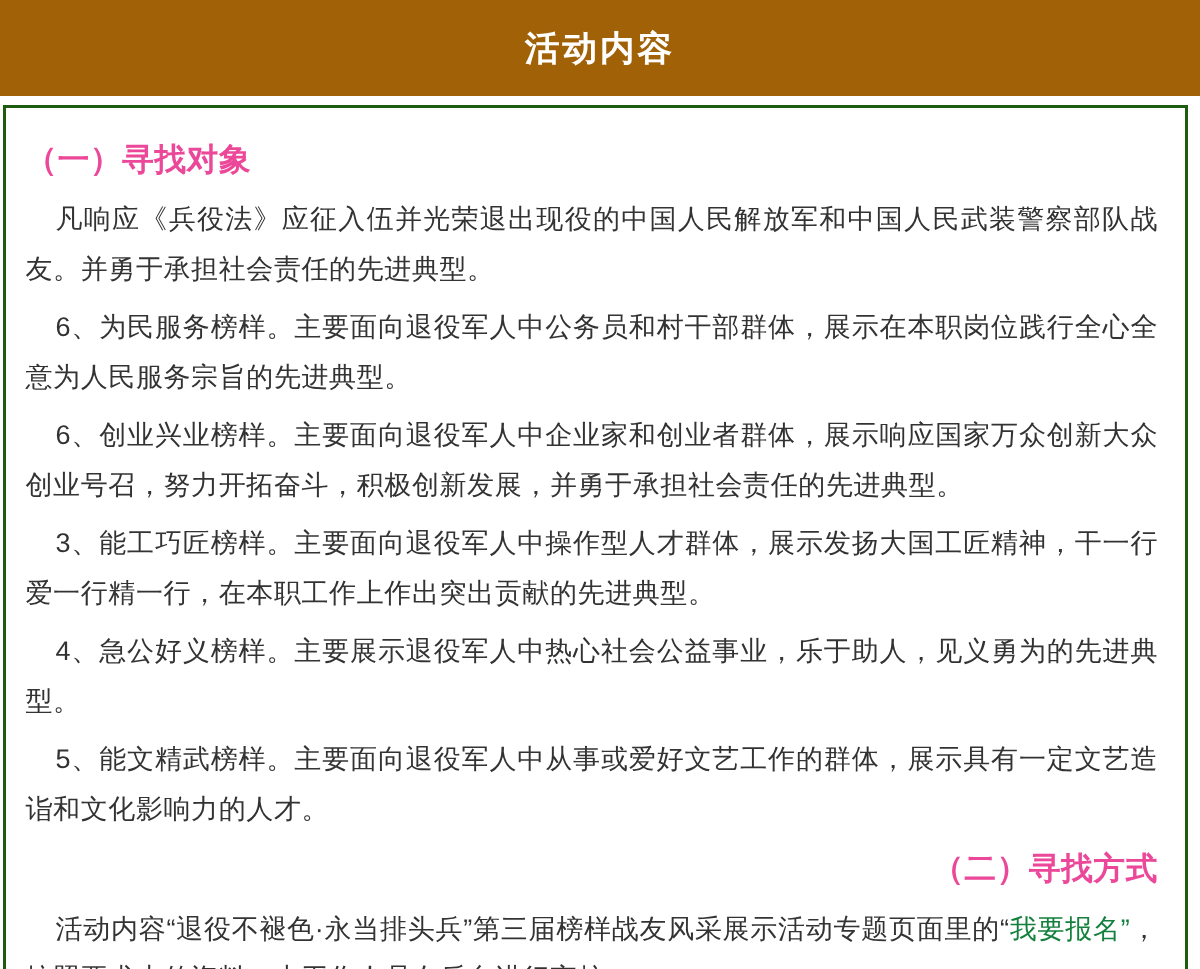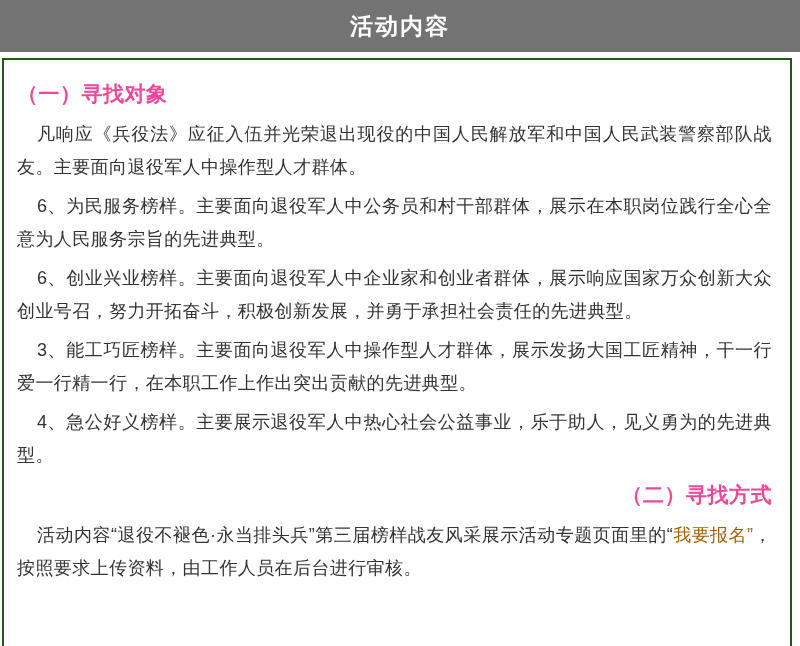--- a/index.html
+++ b/index.html
@@ -7,22 +7,22 @@
     margin: 0;
     padding: 0;
     background: #ffffff;
     width: 800px;
     height: 646px;
     overflow: hidden;
     font-family: "Liberation Sans", sans-serif;
   }
   .header-bar {
     width: 800px;
-    height: 52px;
-    background: #737373;
+    height: 64px;
+    background: #a16207;
     display: flex;
     align-items: center;
     justify-content: center;
   }
   .header-title {
     color: #ffffff;
     font-size: 23px;
     font-weight: bold;
     letter-spacing: 2px;
   }
@@ -47,32 +47,33 @@
   .content-box p {
     font-size: 18px;
     line-height: 33px;
     color: #333333;
     margin: 0 0 6px 0;
     text-indent: 20px;
     text-align: justify;
     letter-spacing: 0.4px;
   }
   .red-text {
-    color: #a16207;
+    color: #15803d;
   }
 </style>
 </head>
 <body>
 
 <div class="header-bar">
   <span class="header-title">活动内容</span>
 </div>
 
 <div class="content-box">
   <h3>（一）寻找对象</h3>
-  <p>凡响应《兵役法》应征入伍并光荣退出现役的中国人民解放军和中国人民武装警察部队战友。主要面向退役军人中操作型人才群体。</p>
+  <p>凡响应《兵役法》应征入伍并光荣退出现役的中国人民解放军和中国人民武装警察部队战友。并勇于承担社会责任的先进典型。</p>
   <p>6、为民服务榜样。主要面向退役军人中公务员和村干部群体，展示在本职岗位践行全心全意为人民服务宗旨的先进典型。</p>
   <p>6、创业兴业榜样。主要面向退役军人中企业家和创业者群体，展示响应国家万众创新大众创业号召，努力开拓奋斗，积极创新发展，并勇于承担社会责任的先进典型。</p>
   <p>3、能工巧匠榜样。主要面向退役军人中操作型人才群体，展示发扬大国工匠精神，干一行爱一行精一行，在本职工作上作出突出贡献的先进典型。</p>
   <p>4、急公好义榜样。主要展示退役军人中热心社会公益事业，乐于助人，见义勇为的先进典型。</p>
+  <p>5、能文精武榜样。主要面向退役军人中从事或爱好文艺工作的群体，展示具有一定文艺造诣和文化影响力的人才。</p>
   <h3 class="second">（二）寻找方式</h3>
   <p><span>活动内容“退役不褪色·永当排头兵”第三届榜样战友风采展示活动专题页面里的“</span><span class="red-text">我要报名”</span><span>，按照要求上传资料，由工作人员在后台进行审核。</span></p>
 </div>
 
 </body></html>

